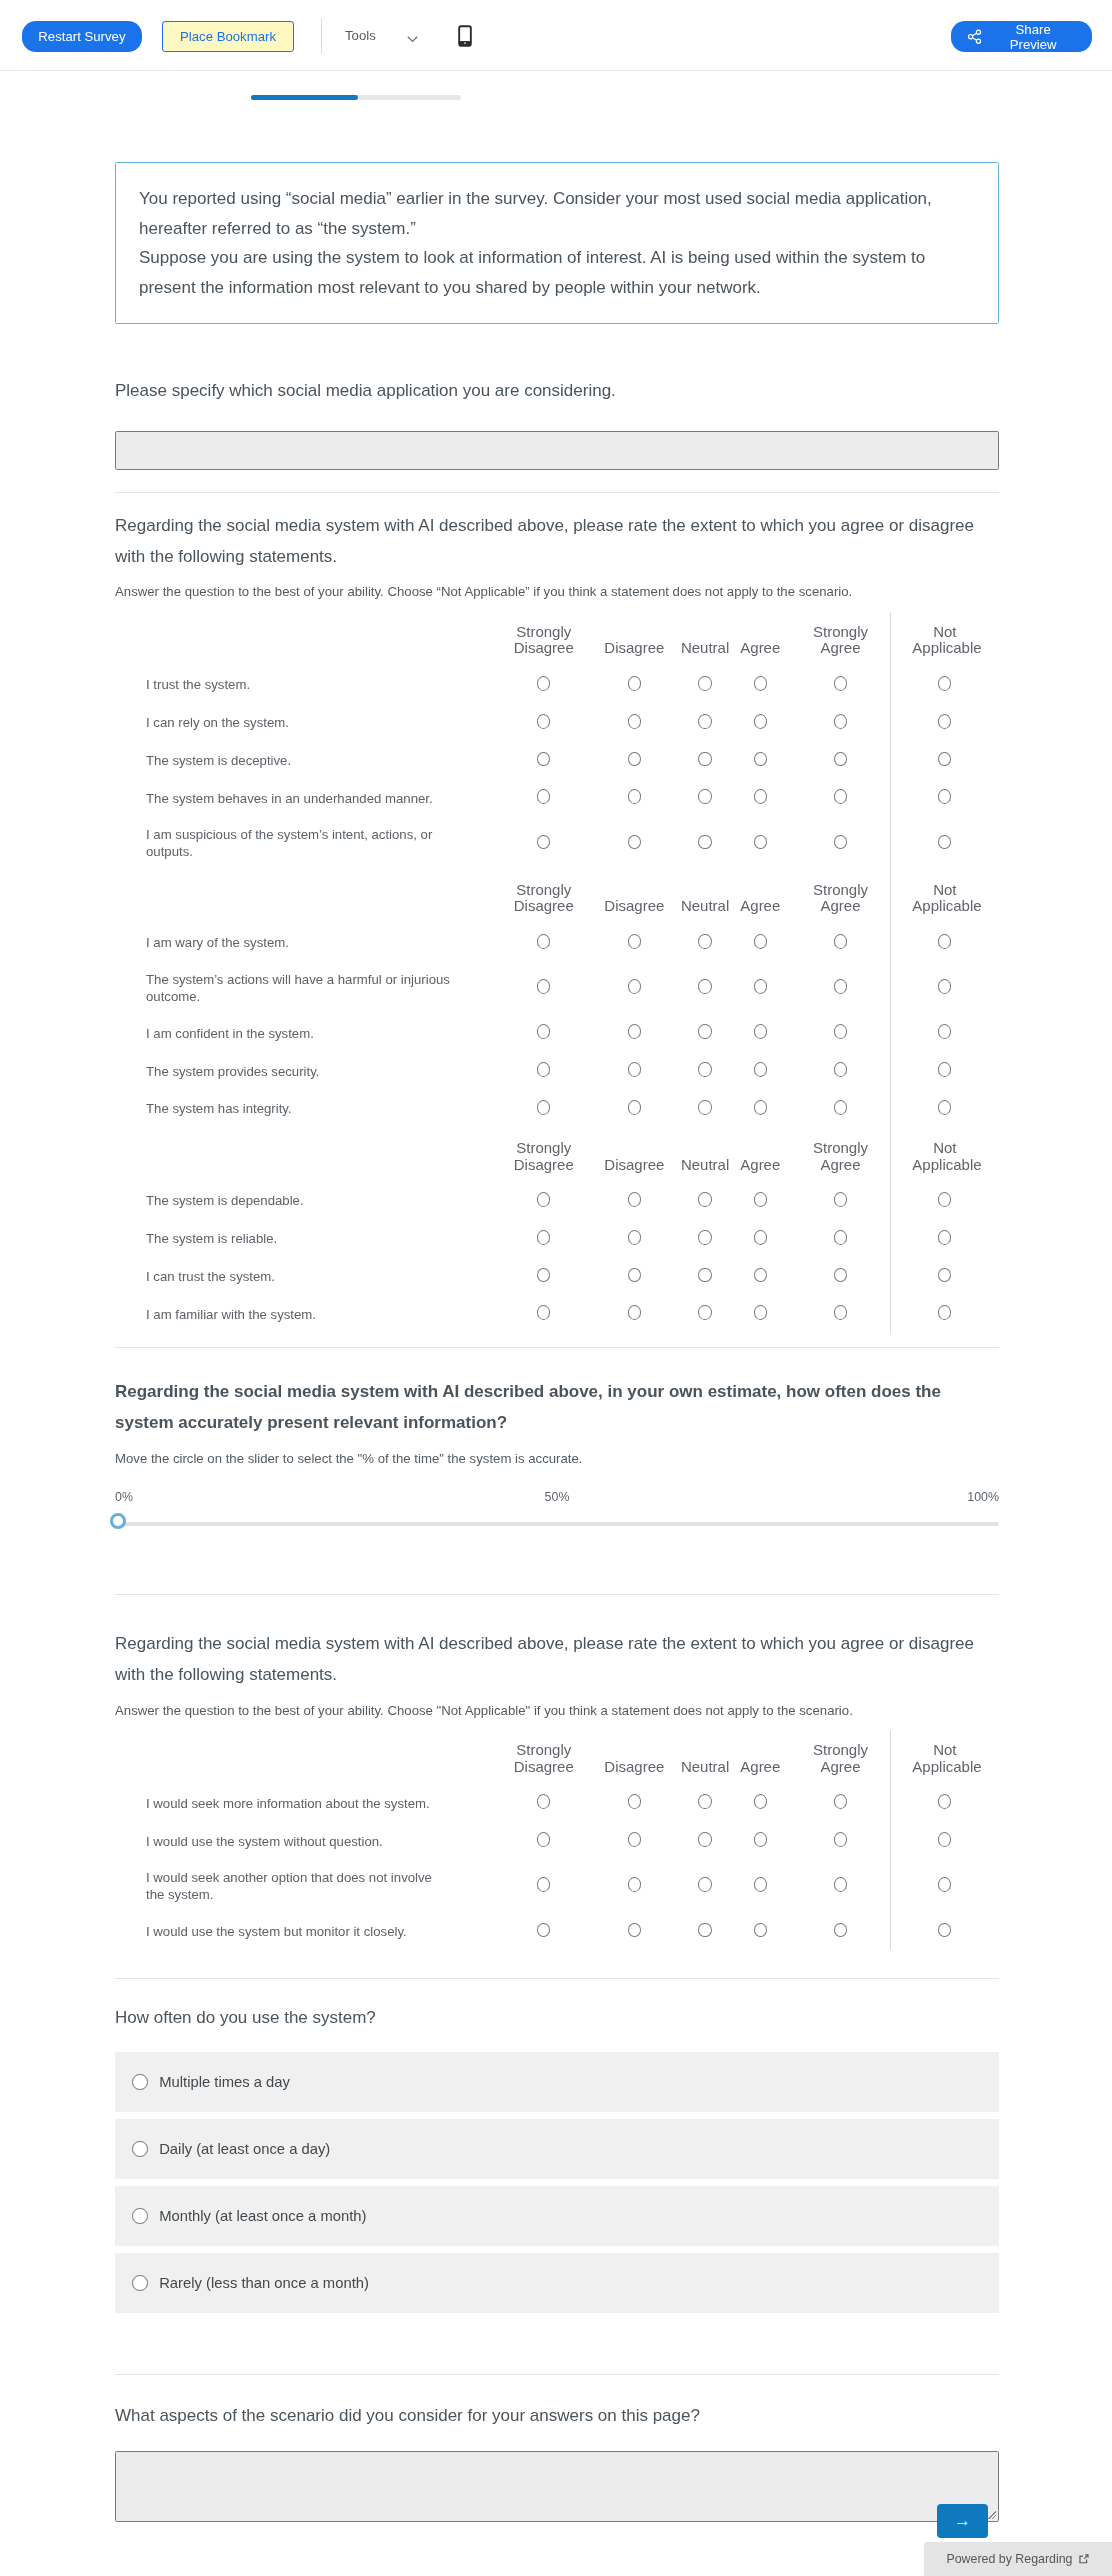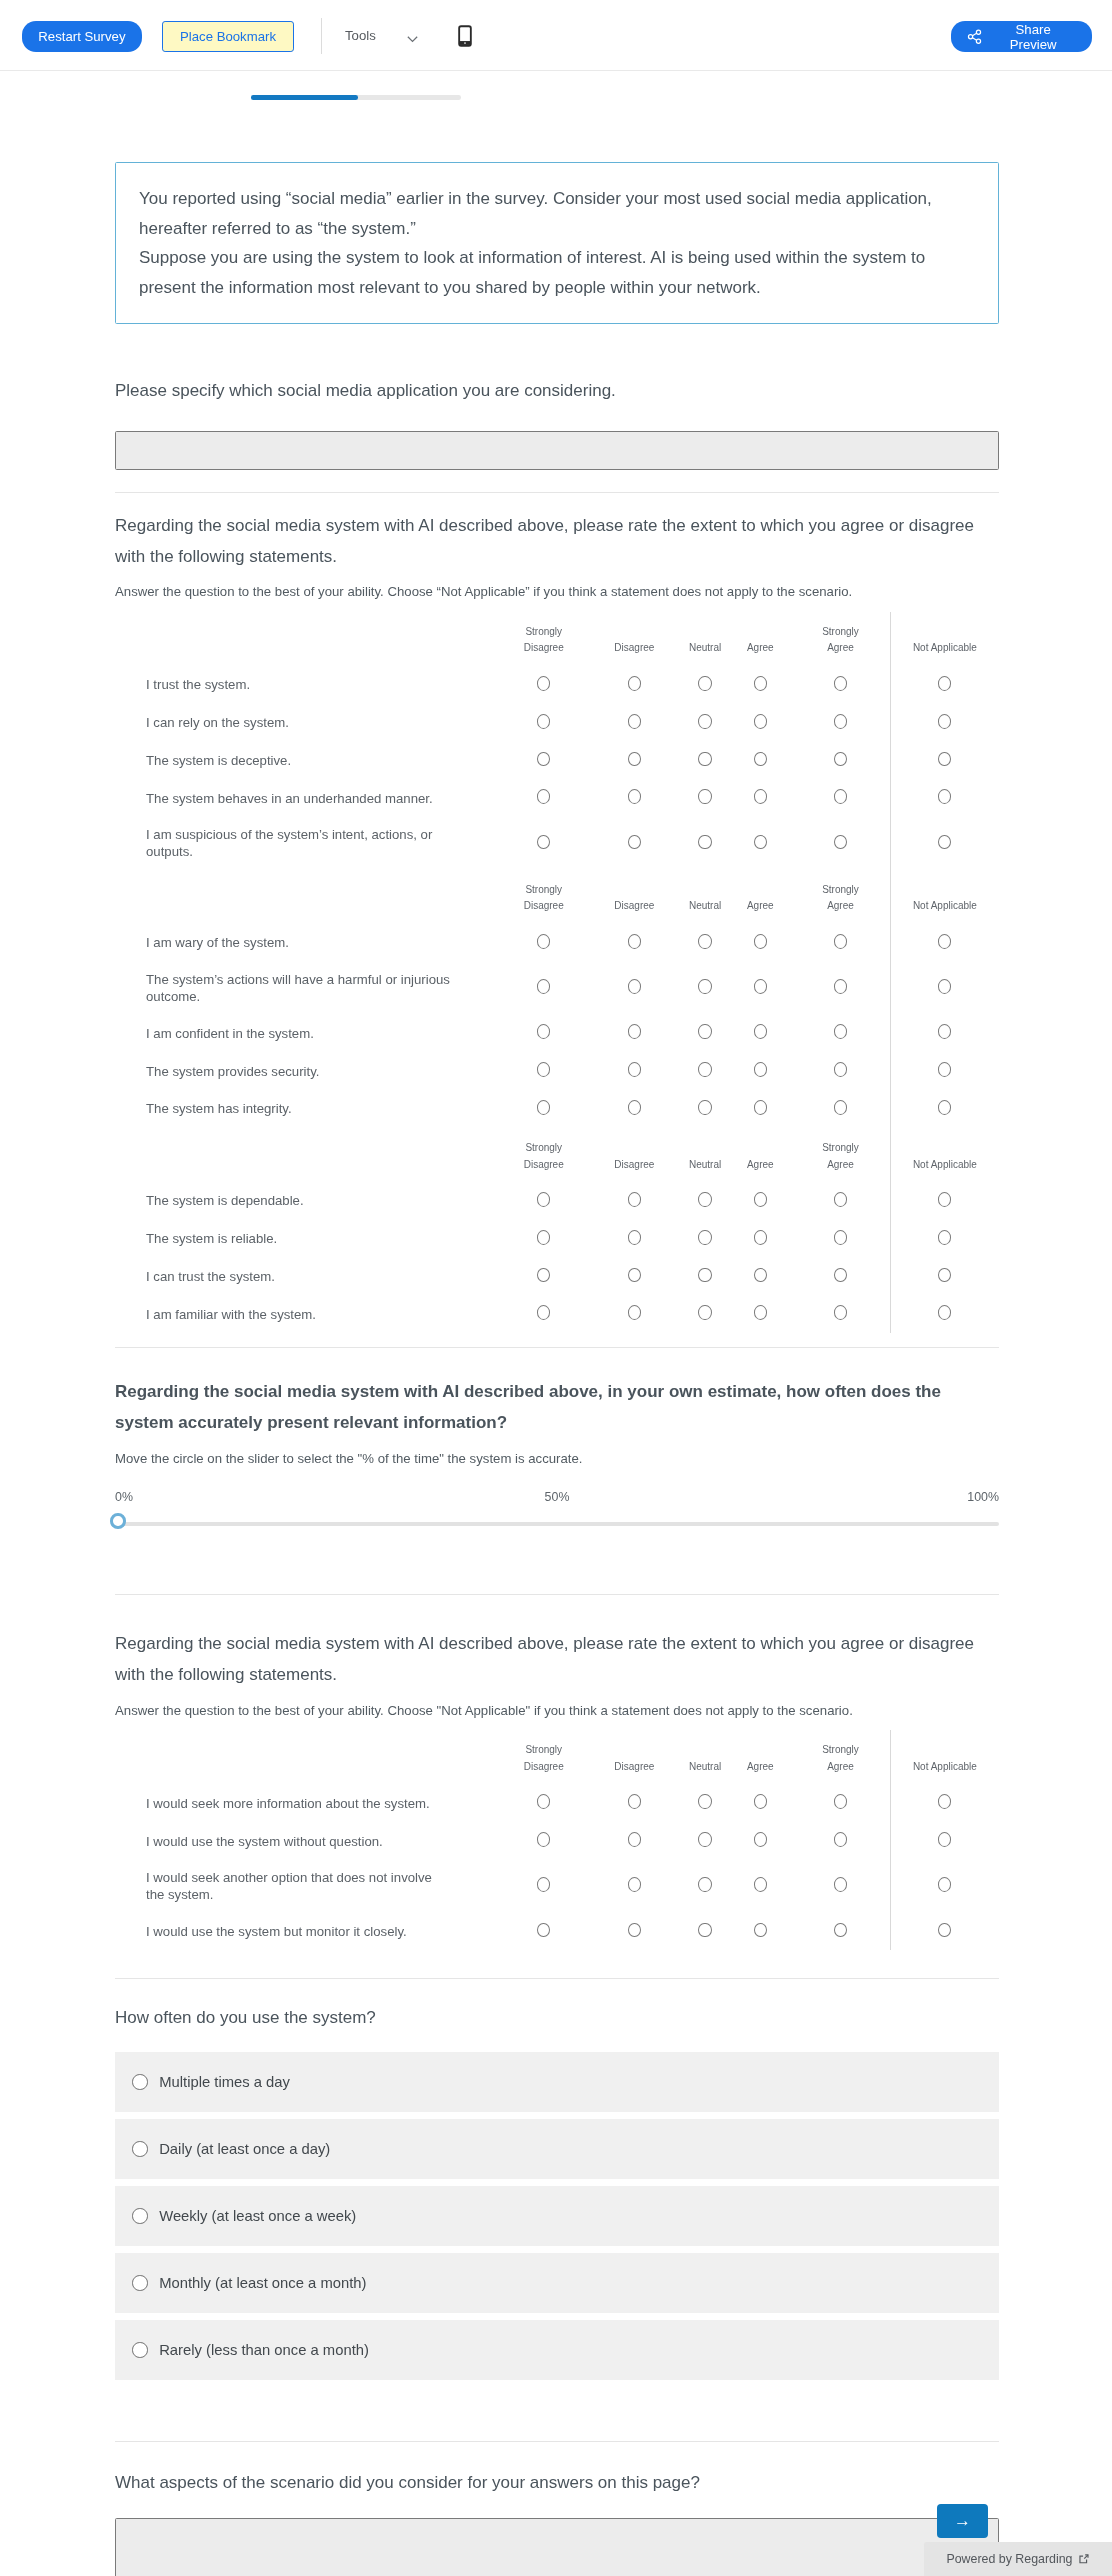--- a/index.html
+++ b/index.html
@@ -47,21 +47,21 @@
   .divider { border:none; border-top:0.8px solid #e5e5e5; margin:0; }
 
   .text-input {
     width:100%; height:39px; margin-top:25px; background:#ececec;
     border:1.6px solid #7a7a7a; border-radius:1.6px; font-size:14.8px; color:#333; padding:0 9.3px;
     font-family:inherit;
   }
 
   
   table.matrix { width:100%; border-collapse:collapse; table-layout:fixed; }
-  table.matrix th { font-weight:400; font-size:10px; color:#60656b; text-align:center; vertical-align:bottom; padding:12.4px 0 9.3px 0; line-height:16.3px; }
+  table.matrix th { font-weight:400; font-size:15px; color:#60656b; text-align:center; vertical-align:bottom; padding:12.4px 0 9.3px 0; line-height:16.3px; }
   table.matrix th .hwrap { display:inline-block; max-width:65px; }
   table.matrix td.stmt { font-size:13.2px; color:#5c6268; line-height:17px; padding:9.3px 47px 9.3px 31px; text-align:left; }
   table.matrix td.opt { text-align:center; vertical-align:middle; padding:10px 0; }
   table.matrix .na { border-left:0.8px solid #d9d9d9; }
 
   .radio {
     display:inline-block; width:13.2px; height:14.8px; border:1.6px solid #7b7b7b; border-radius:50%;
     background:#fff; cursor:pointer;
   }
 
@@ -462,24 +462,20 @@
   <div class="opt-bar">
       <span class="radio lg"></span>
       <span class="opt-label">Multiple times a day</span>
     </div>
       <div class="opt-bar">
       <span class="radio lg"></span>
       <span class="opt-label">Daily (at least once a day)</span>
     </div>
       <div class="opt-bar">
       <span class="radio lg"></span>
-      <span class="opt-label">Weekly (at least once a week)</span>
-    </div>
-      <div class="opt-bar">
-      <span class="radio lg"></span>
       <span class="opt-label">Monthly (at least once a month)</span>
     </div>
       <div class="opt-bar">
       <span class="radio lg"></span>
       <span class="opt-label">Rarely (less than once a month)</span>
     </div>
     </div>
 
   <hr class="divider" style="margin-top:61px;">
 

